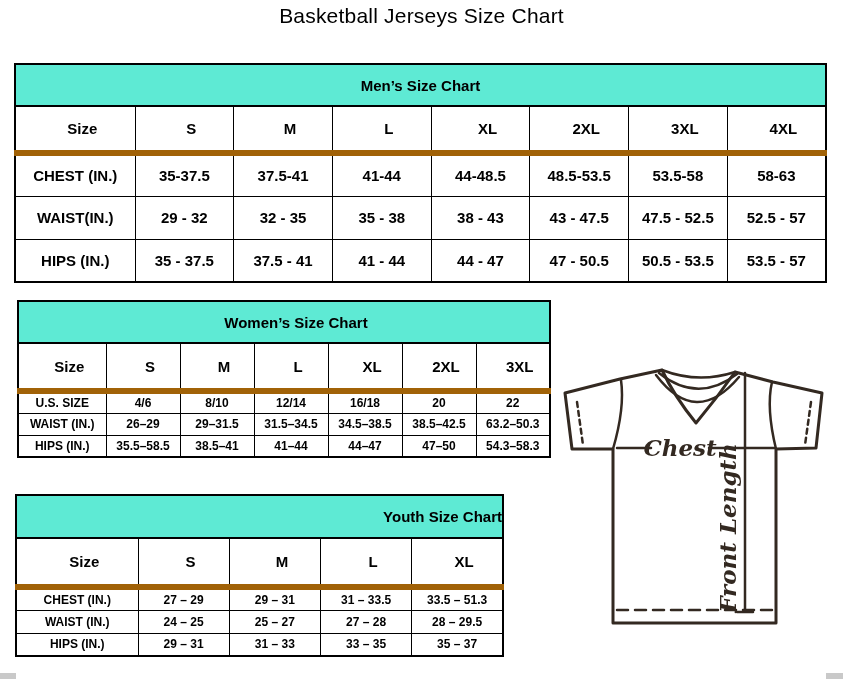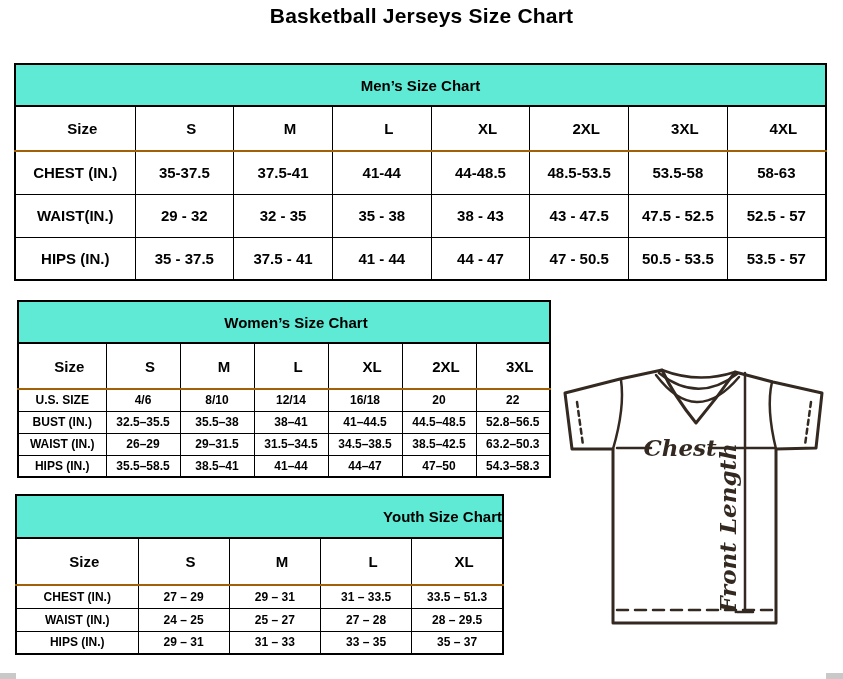--- a/index.html
+++ b/index.html
@@ -2,34 +2,34 @@
 <html><head>
 <meta charset="utf-8">
 <style>
   html,body{margin:0;padding:0;}
   body{
     width:843px;height:679px;position:relative;background:#ffffff;
     font-family:"Liberation Sans",sans-serif;color:#000;overflow:hidden;
   }
   .page-title{
     position:absolute;top:4px;left:0;width:100%;text-align:center;
-    font-size:21px;font-weight:bold;margin:0;letter-spacing:0.2px;
+    font-size:21px;font-weight:normal;margin:0;letter-spacing:0.2px;
   }
   table.size-table{
     position:absolute;border-collapse:collapse;table-layout:fixed;
     background:#fff;border:2px solid #000;
   }
   .size-table th,.size-table td{
     border:1px solid #000;text-align:center;vertical-align:middle;
     font-weight:bold;padding:0;color:#000;
   }
   .size-table tr.band th{
     background:#5eead4;border-bottom:2px solid #000;font-size:15px;
   }
-  .size-table tr.head th{border-bottom:2px solid #a16207;padding-left:14px;}
+  .size-table tr.head th{border-bottom:6px solid #a16207;padding-left:14px;}
 
   .men{left:14px;top:63px;width:813px;}
   .men tr.band th{height:40px;}
   .men tr.head th{height:43px;font-size:15px;}
   .men tr.datarow{height:43px;}
   .men td,.men .rowlabel{font-size:15px;}
   .men col.c0{width:120px;}
 
   .women{left:17px;top:300px;width:534px;}
   .women tr.band th{height:40px;padding-left:24px;}
@@ -140,29 +140,20 @@
         <th>3XL</th>
       </tr>
       <tr class="datarow">
         <th class="rowlabel">U.S. SIZE</th>
         <td>4/6</td>
         <td>8/10</td>
         <td>12/14</td>
         <td>16/18</td>
         <td>20</td>
         <td>22</td>
-      </tr>
-      <tr class="datarow">
-        <th class="rowlabel">BUST (IN.)</th>
-        <td>32.5–35.5</td>
-        <td>35.5–38</td>
-        <td>38–41</td>
-        <td>41–44.5</td>
-        <td>44.5–48.5</td>
-        <td>52.8–56.5</td>
       </tr>
       <tr class="datarow">
         <th class="rowlabel">WAIST (IN.)</th>
         <td>26–29</td>
         <td>29–31.5</td>
         <td>31.5–34.5</td>
         <td>34.5–38.5</td>
         <td>38.5–42.5</td>
         <td>63.2–50.3</td>
       </tr>

